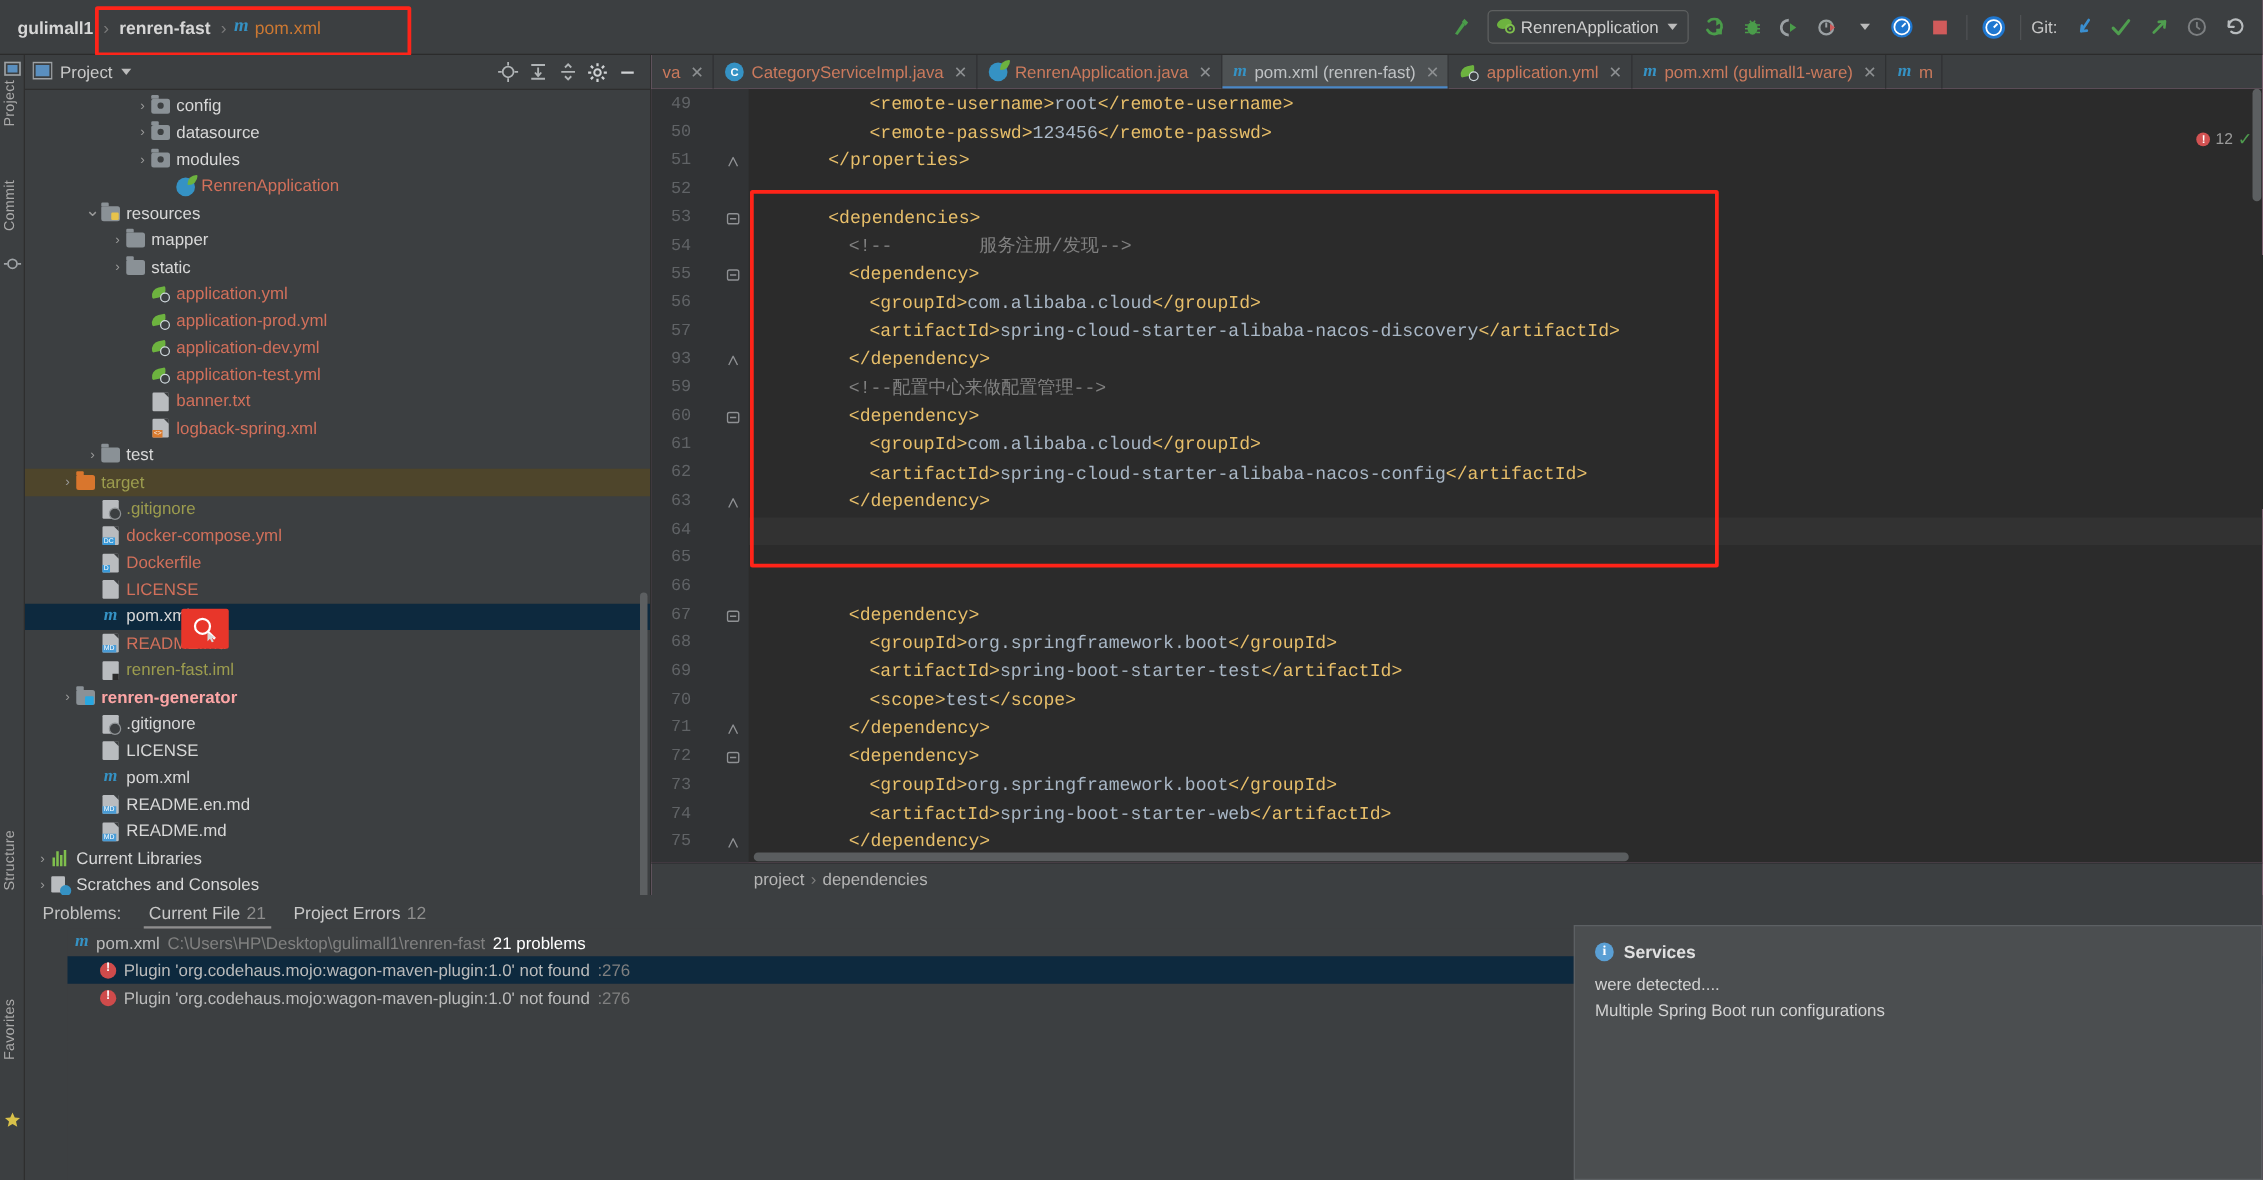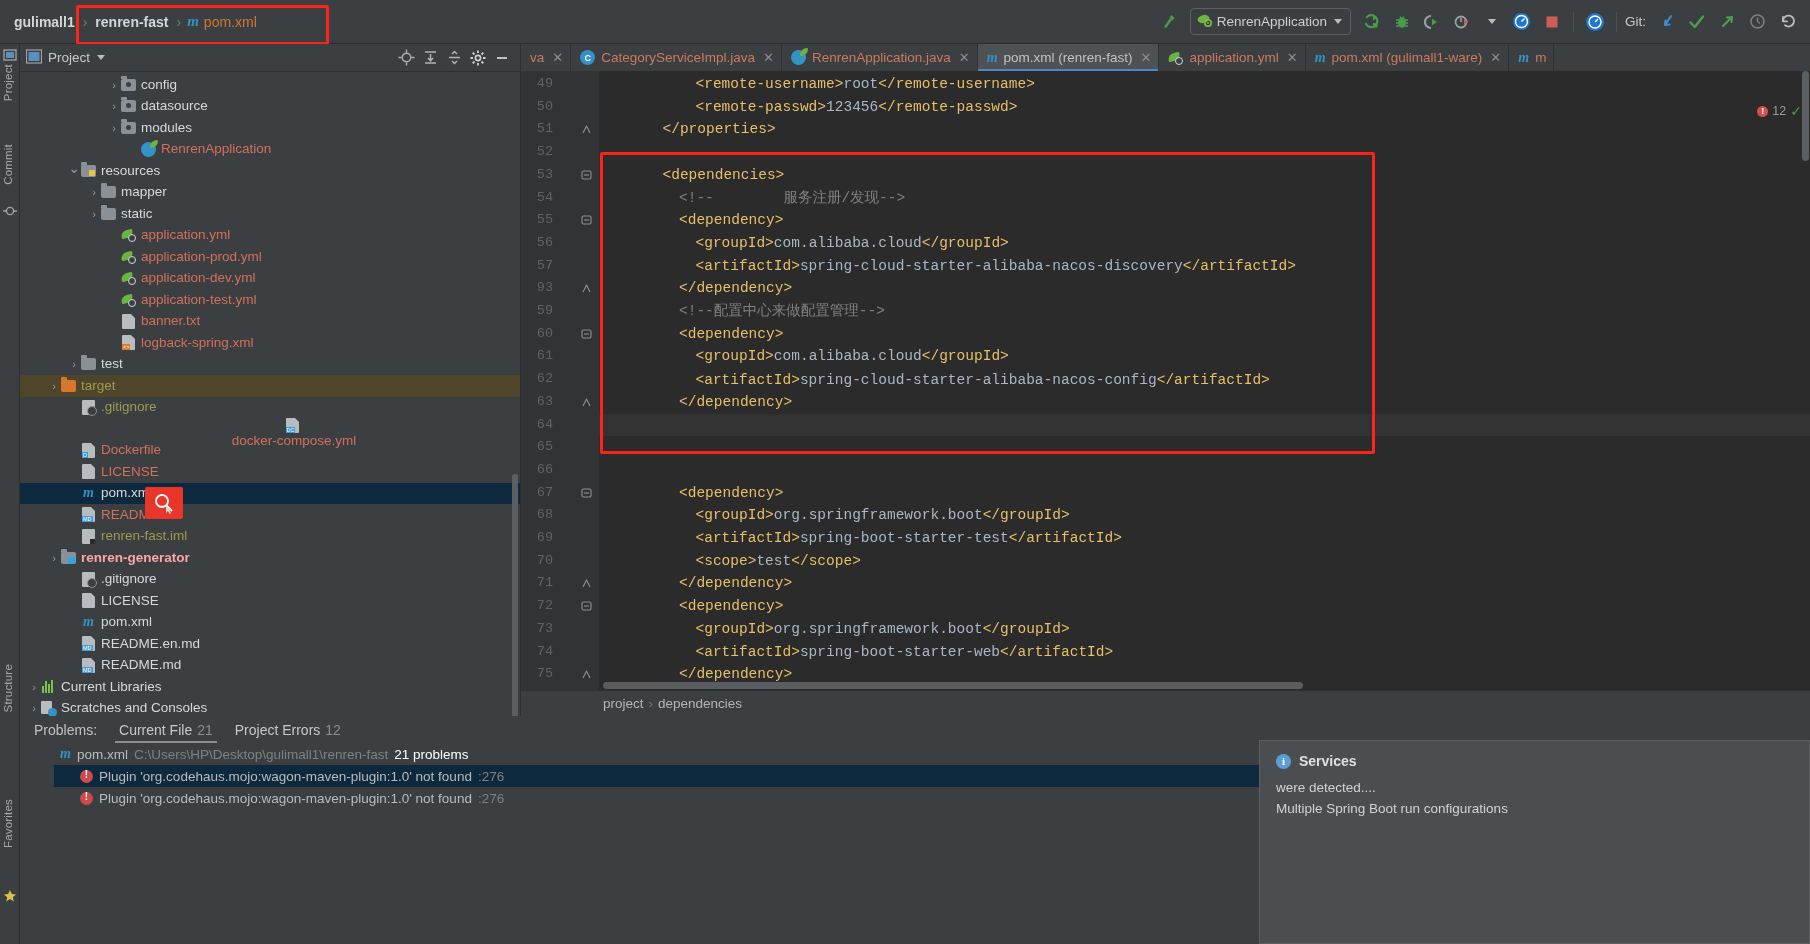--- a/index.html
+++ b/index.html
@@ -518,21 +518,21 @@
           </span>
           <span class="lbl c-olive">target</span>
         </div>
         <div class="tnode" style="padding-left: 48px;">
           <span class="arrow"></span>
           <span class="ico">
             <span class="gitico"></span>
           </span>
           <span class="lbl c-olive">.gitignore</span>
         </div>
-        <div class="tnode" style="padding-left: 48px; flex-direction: column;">
+        <div class="tnode" style="padding-left: 48px;">
           <span class="arrow"></span>
           <span class="ico">
             <span class="fi dc">
               <span class="tag">DC</span>
             </span>
           </span>
           <span class="lbl c-redbright">docker-compose.yml</span>
         </div>
         <div class="tnode" style="padding-left: 48px;">
           <span class="arrow"></span>

